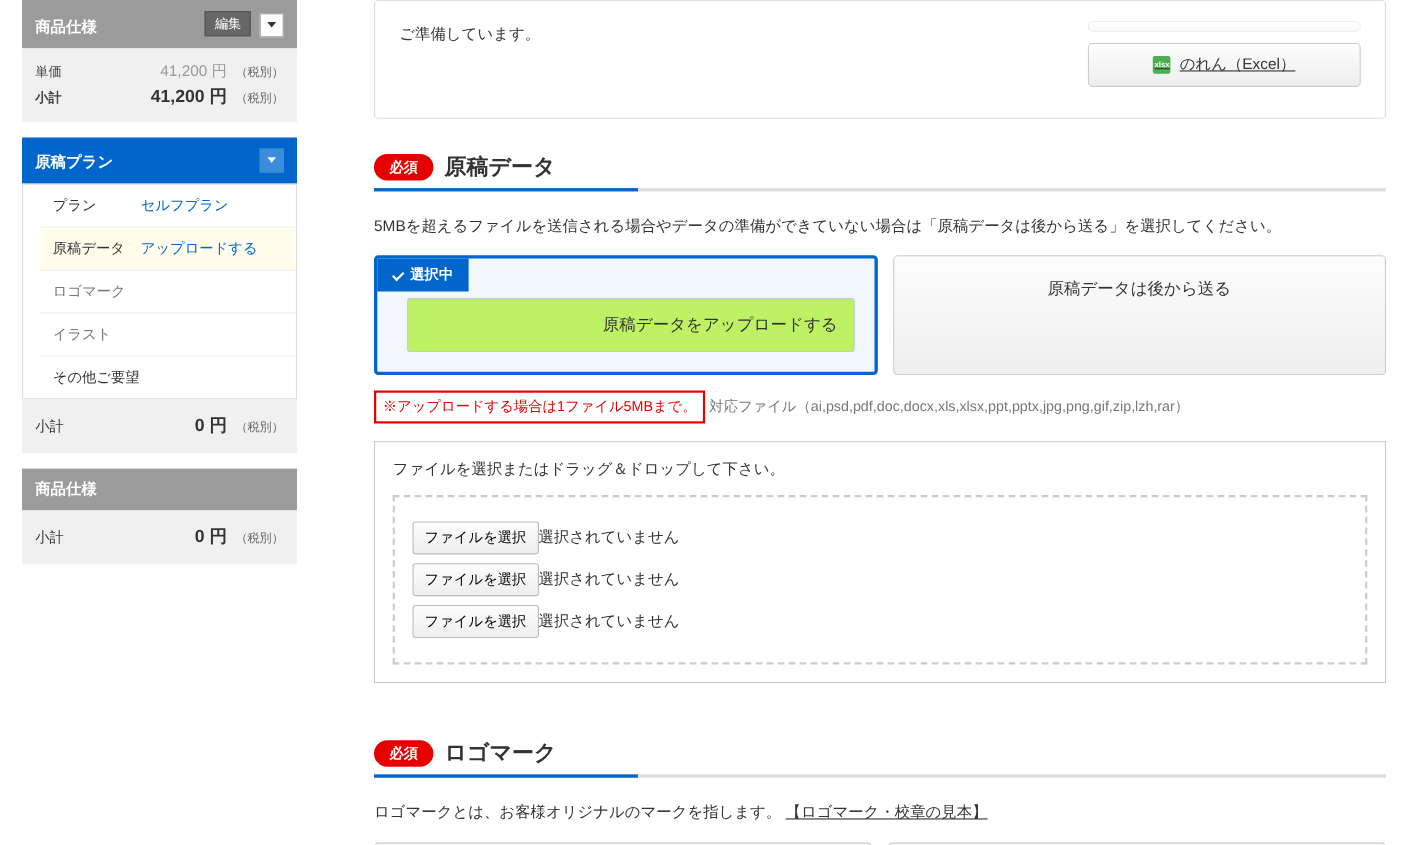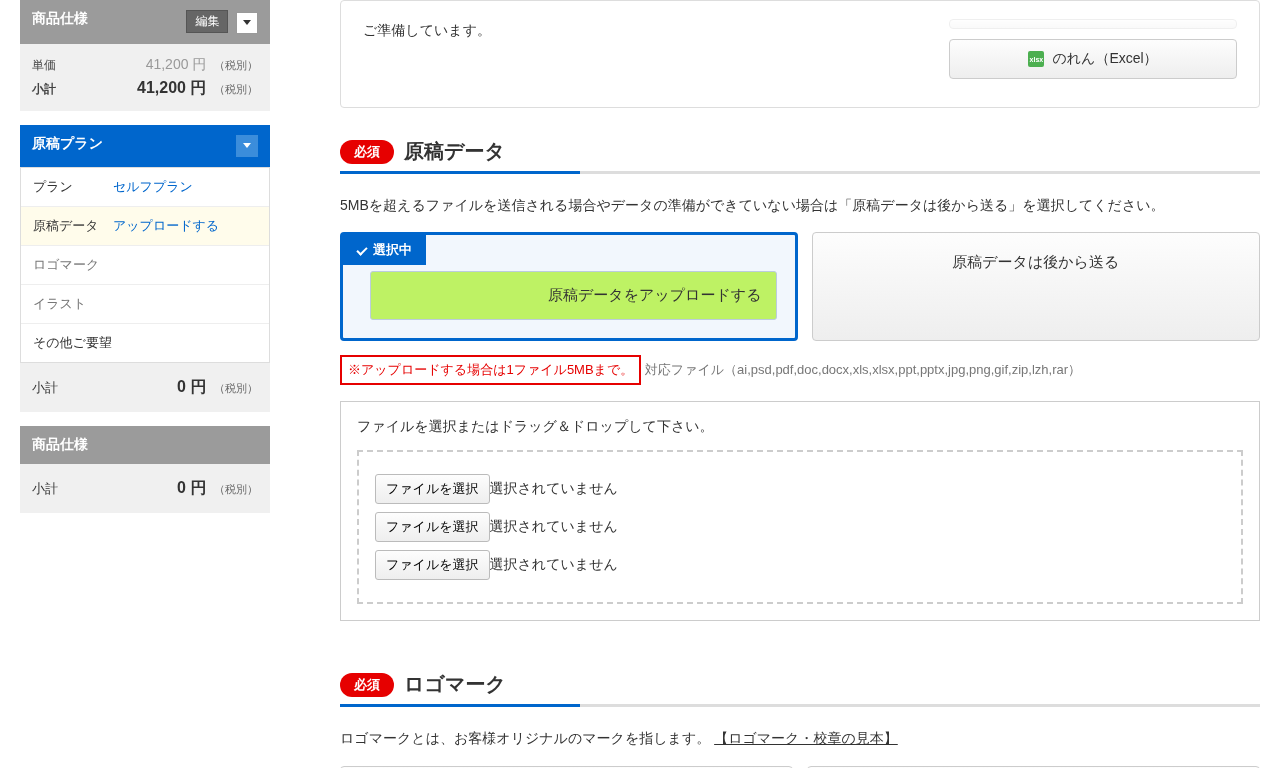--- a/index.html
+++ b/index.html
@@ -3,49 +3,49 @@
 <meta charset="utf-8">
 <style>
 * { box-sizing: border-box; margin: 0; padding: 0; }
 body { font-family: "Hiragino Sans", "Meiryo", sans-serif; font-size: 13px; color: #333; background: #fff; }
 .page { display: flex; width: 1280px; }
 .sidebar { width: 280px; padding: 0 10px 0 20px; }
 .main { flex: 1; padding: 0 20px 40px 60px; }
 
 
 .panel { margin-bottom: 14px; }
-.panel-header { background: #9b9b9b; color: #fff; font-weight: bold; padding: 10px 12px; display: flex; align-items: flex-start; justify-content: space-between; }
+.panel-header { background: #9b9b9b; color: #fff; font-weight: bold; padding: 10px 12px; display: flex; align-items: flex-end; justify-content: space-between; }
 .panel-header.blue { background: #0066cc; }
 .panel-header .title { font-size: 14px; }
 .edit-btn { background: #666; color: #fff; border: 1px solid #555; padding: 2px 8px; font-size: 12px; cursor: pointer; }
 .dropdown-btn { background: #fff; border: 1px solid #999; width: 22px; height: 22px; display: inline-flex; align-items: center; justify-content: center; cursor: pointer; margin-left: 4px; }
 .dropdown-btn.blue-bg { background: #3b8ddb; border: 1px solid #3b8ddb; }
 .caret { display: inline-block; width: 0; height: 0; border-left: 4px solid transparent; border-right: 4px solid transparent; border-top: 5px solid #333; }
 .caret.white { border-top-color: #fff; }
 
 .price-block { background: #f0f0f0; padding: 10px 12px; }
 .price-row { display: flex; justify-content: space-between; align-items: baseline; padding: 2px 0; }
 .price-label { font-size: 12px; color: #444; }
 .price-val { font-weight: bold; font-size: 16px; color: #333; }
 .price-suffix { font-size: 11px; color: #666; margin-left: 4px; }
 
-.plan-list { background: #fff; border: 1px solid #ddd; }
+.plan-list { background: #fff; border: 1px solid #ddd; padding-left: 15px; }
 .plan-row { display: flex; padding: 10px 12px; border-bottom: 1px solid #eee; align-items: center; }
 .plan-row.active { background: #fffceb; }
 .plan-row:last-child { border-bottom: none; }
 .plan-k { width: 80px; font-size: 13px; color: #333; }
 .plan-v { color: #0066cc; font-size: 13px; }
 .plan-row.muted .plan-k { color: #777; }
 
 .subtotal-row { background: #f0f0f0; padding: 14px 12px; display: flex; justify-content: space-between; align-items: baseline; }
 
 
 .template-note { background: #fff; border: 1px solid #ddd; border-radius: 4px; padding: 18px 22px; margin-bottom: 30px; display: flex; }
 .template-note .txt { flex: 1; line-height: 1.7; font-size: 14px; color: #333; }
-.template-btn-col { width: 288px; }
+.template-btn-col { width: 248px; text-decoration: underline; }
 .template-btn { background: linear-gradient(#fdfdfd, #eee); border: 1px solid #ccc; border-radius: 4px; padding: 10px; width: 100%; margin-bottom: 10px; cursor: pointer; font-size: 14px; color: #333; display: flex; align-items: center; justify-content: center; gap: 8px; }
 .template-btn.ghost-top { opacity: 0.3; height: 10px; padding: 0; overflow: hidden; }
 .file-icon { display: inline-flex; align-items: center; justify-content: center; width: 16px; height: 16px; background: #4caf50; color: #fff; font-size: 7px; border-radius: 2px; font-weight: bold; }
 
 .section-header { display: flex; align-items: center; gap: 10px; margin: 30px 0 6px; }
 .badge-req { background: #e60000; color: #fff; border-radius: 14px; padding: 3px 14px; font-size: 13px; font-weight: bold; }
 .section-title { font-size: 20px; font-weight: bold; color: #333; }
 .section-underline { height: 3px; background: #ddd; position: relative; margin-bottom: 20px; }
 .section-underline::before { content: ""; position: absolute; left: 0; top: 0; width: 240px; height: 3px; background: #0066cc; }
 

